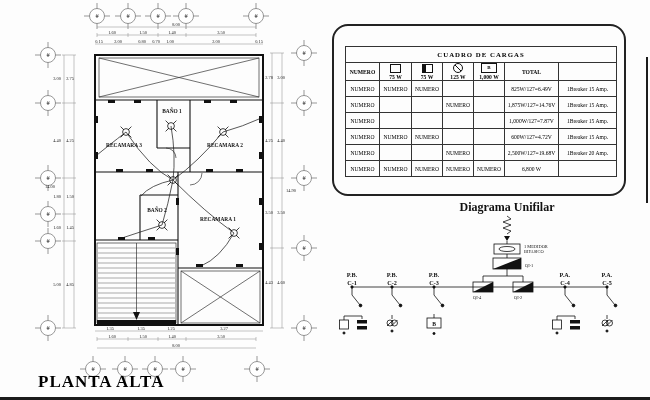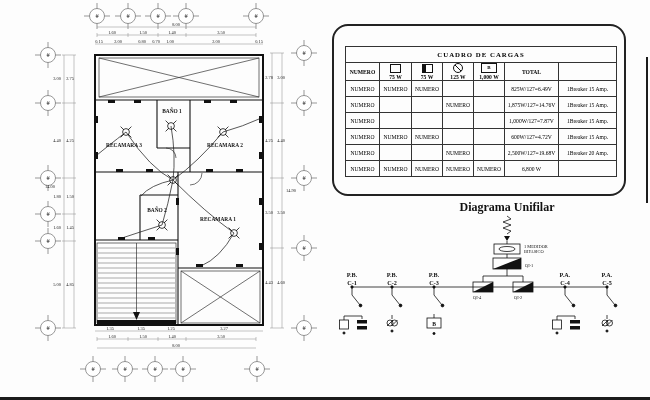--- a/index.html
+++ b/index.html
@@ -370,20 +370,21 @@
 
     <g>
       <text class="room" x="124" y="147">RECAMARA 3</text>
       <text class="room" x="225" y="147">RECAMARA 2</text>
       <text class="room" x="172" y="113">BAÑO 1</text>
       <text class="room" x="218" y="221">RECAMARA 1</text>
       <text class="room" x="157" y="212">BAÑO 2</text>
     </g>
   </svg>
 
+  <div id="plan-title">PLANTA ALTA</div>
 
   <div id="loadbox">
     <table id="loadtable">
       <colgroup>
         <col style="width:34px">
           <col style="width:32px">
           <col style="width:31px">
         <col style="width:31px">
           <col style="width:31px">
           <col style="width:54px">

